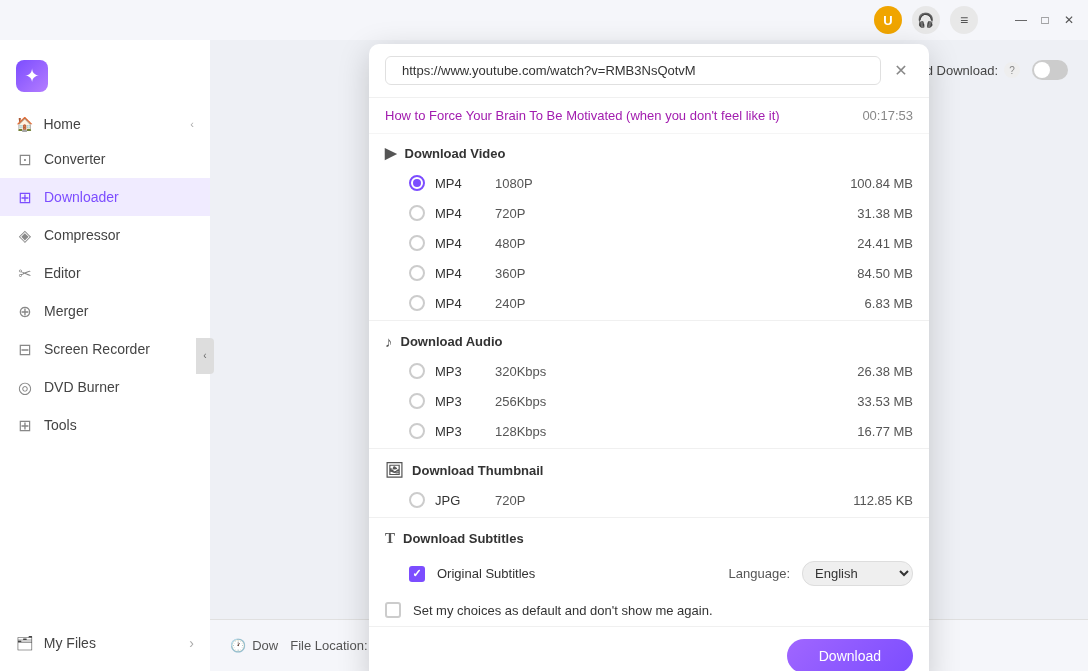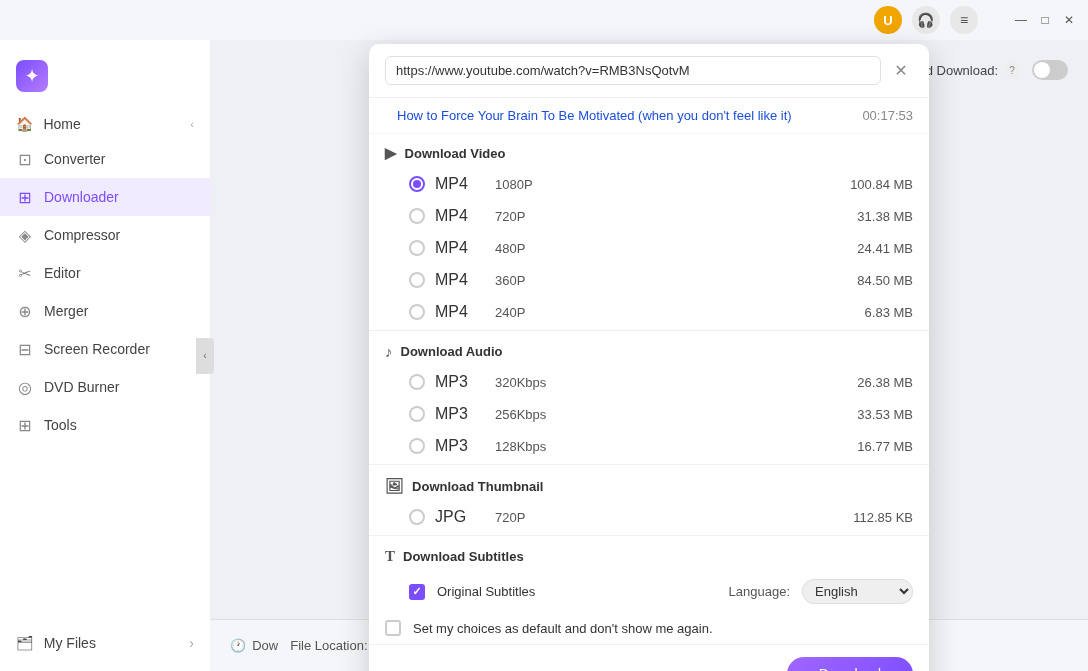--- a/index.html
+++ b/index.html
@@ -223,44 +223,43 @@
       display: flex;
       align-items: center;
       padding: 12px 16px;
       border-bottom: 1px solid #f0f0f0;
       gap: 8px;
     }
     .url-input {
       flex: 1;
       border: 1px solid #e0e0e0;
       border-radius: 6px;
-      padding: 6px 10px;
+      padding: 6px 16px;
       font-size: 13px;
       color: #333;
     }
     .modal-close {
       width: 24px; height: 24px;
       display: flex; align-items: center; justify-content: center;
       cursor: pointer;
       font-size: 16px;
       color: #888;
       border-radius: 4px;
     }
     .video-title-row {
       display: flex;
       align-items: center;
       justify-content: space-between;
       padding: 10px 16px;
       border-bottom: 1px solid #f5f5f5;
     }
     .video-title {
       font-size: 13px;
-      color: #1d4ed8;
+      color: #a21caf;
       flex: 1;
-      margin-left: 12px;
     }
     .video-duration {
       font-size: 13px;
       color: #888;
       font-weight: 500;
     }
 
     
     .section-header {
       display: flex;
@@ -293,21 +292,21 @@
     }
     .radio-btn.selected {
       border-color: #7c4dff;
     }
     .radio-inner {
       width: 8px; height: 8px;
       border-radius: 50%;
       background: #7c4dff;
     }
     .format-name {
-      font-size: 16px;
+      font-size: 13px;
       color: #333;
       width: 50px;
     }
     .format-quality {
       font-size: 13px;
       color: #555;
       flex: 1;
     }
     .format-size {
       font-size: 13px;

